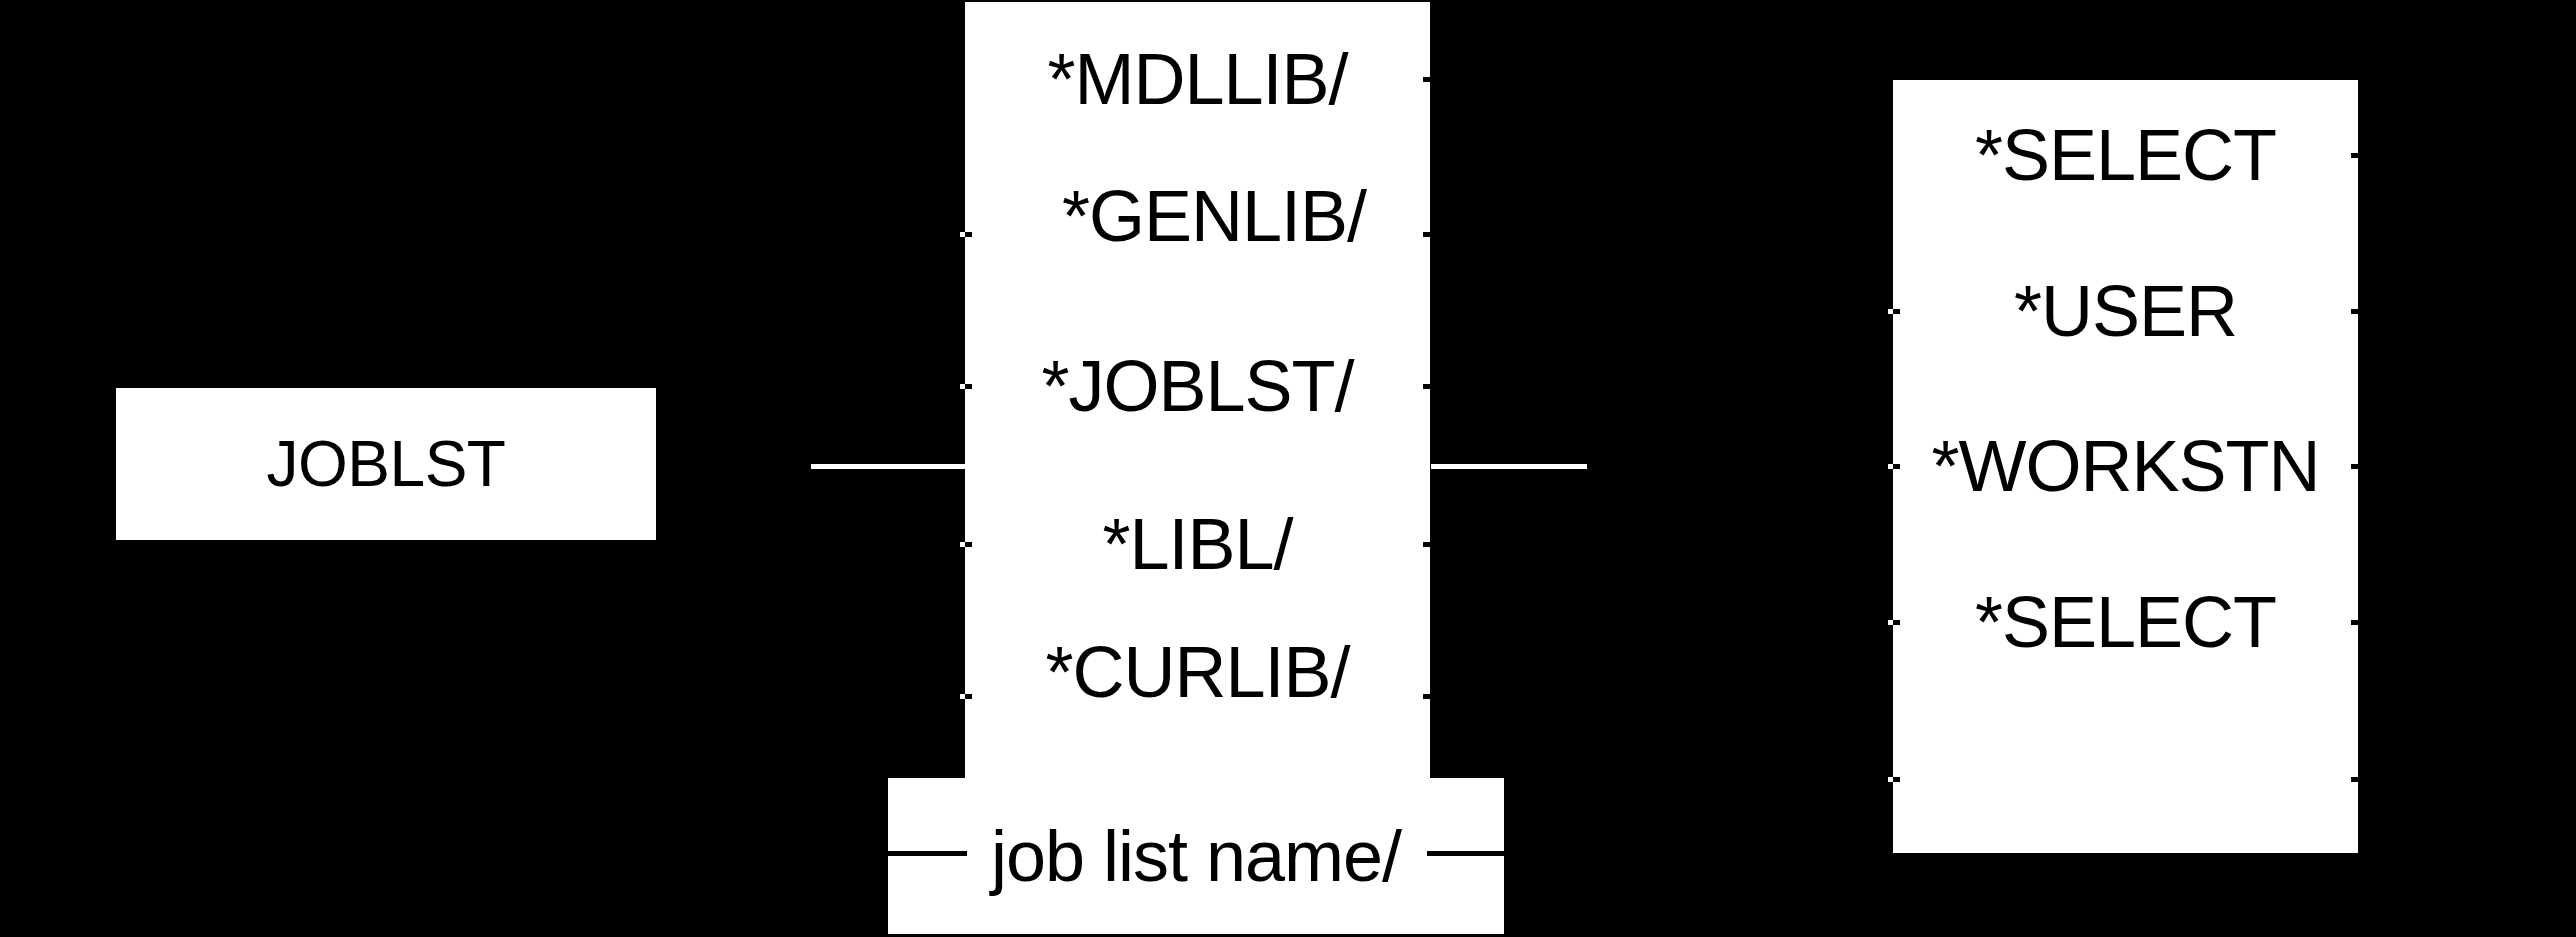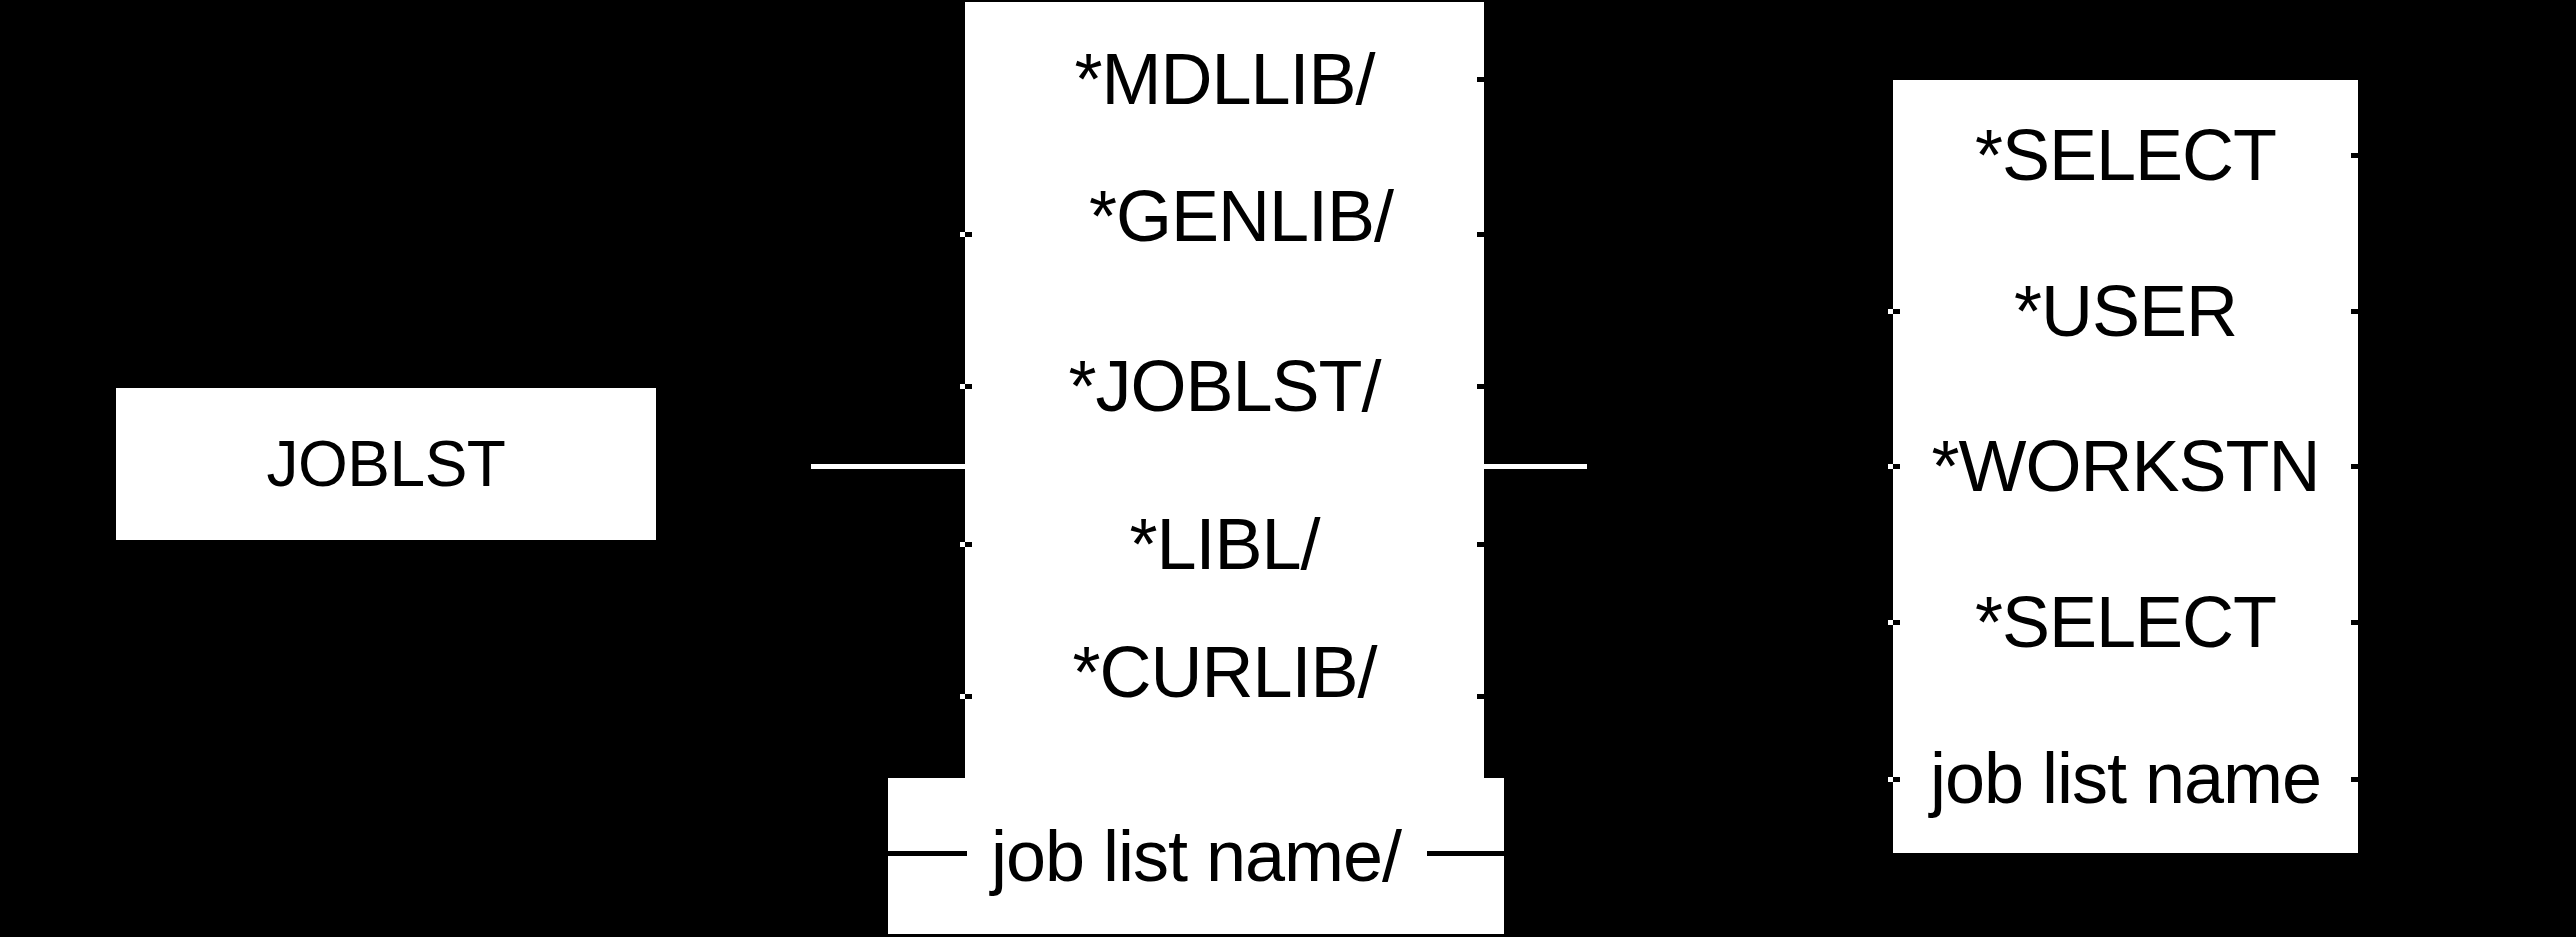--- a/index.html
+++ b/index.html
@@ -22,21 +22,21 @@
 <div id="canvas">
 
   <div class="box" style="left:116px;top:388px;width:540px;height:152px;">
     <div class="label cmdlabel">JOBLST</div>
   </div>
 
   <div class="trunk" style="left:811px;top:464px;width:157px;"></div>
 
   <div class="trunk" style="left:1431px;top:464px;width:156px;"></div>
 
-  <div class="box" style="left:965px;top:2.1px;width:519px;height:776px;">
+  <div class="box" style="left:965px;top:2.1px;width:465px;height:776px;">
     <div class="label rowlabel" style="top:39px;">*MDLLIB/</div>
     <div class="label rowlabel" style="top:176px;margin-left:33px;">*GENLIB/</div>
     <div class="label rowlabel" style="top:346px;">*JOBLST/</div>
     <div class="label rowlabel" style="top:504px;">*LIBL/</div>
     <div class="label rowlabel" style="top:632px;">*CURLIB/</div>
 
     <div class="tick" style="left:0;top:230px;"></div>
     <div class="tick" style="left:0;top:382px;"></div>
     <div class="tick" style="left:0;top:540px;"></div>
     <div class="tick" style="left:0;top:692px;"></div>
@@ -57,21 +57,20 @@
     <div class="inline-line" style="left:0;top:73px;width:79px;"></div>
     <div class="inline-line" style="right:0;top:73px;width:77px;"></div>
     <div class="label widelabel">job list name/</div>
   </div>
 
   <div class="box" style="left:1893px;top:80px;width:465px;height:773px;">
     <div class="label rowlabel" style="top:37px;">*SELECT</div>
     <div class="label rowlabel" style="top:193px;">*USER</div>
     <div class="label rowlabel" style="top:348px;">*WORKSTN</div>
     <div class="label rowlabel" style="top:504px;">*SELECT</div>
-    <div class="label rowlabel" style="top:660px;">job list name</div>
 
     <div class="tick" style="left:0;top:229px;"></div>
     <div class="tick" style="left:0;top:384px;"></div>
     <div class="tick" style="left:0;top:540px;"></div>
     <div class="tick" style="left:0;top:697px;"></div>
 
     <div class="tick" style="right:0;top:73px;"></div>
     <div class="tick" style="right:0;top:229px;"></div>
     <div class="tick" style="right:0;top:384px;"></div>
     <div class="tick" style="right:0;top:540px;"></div>

